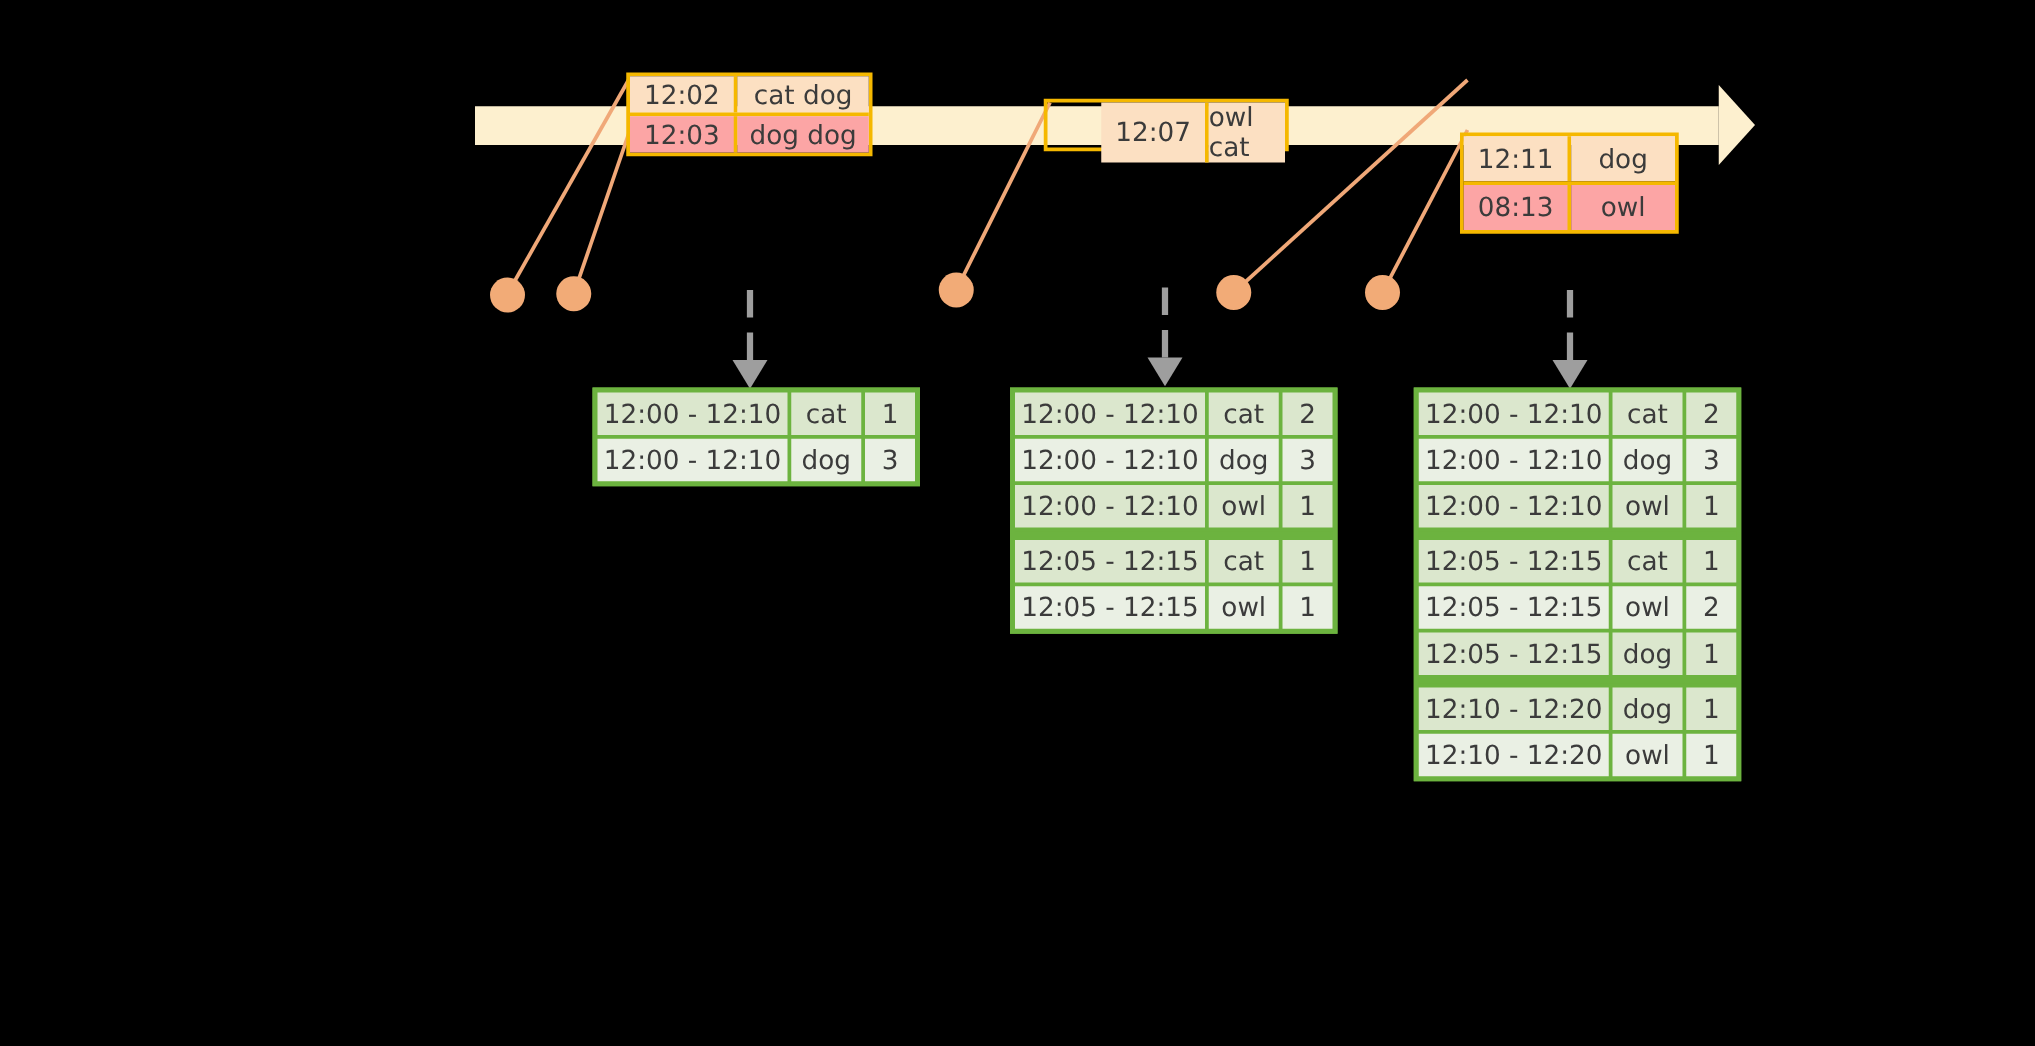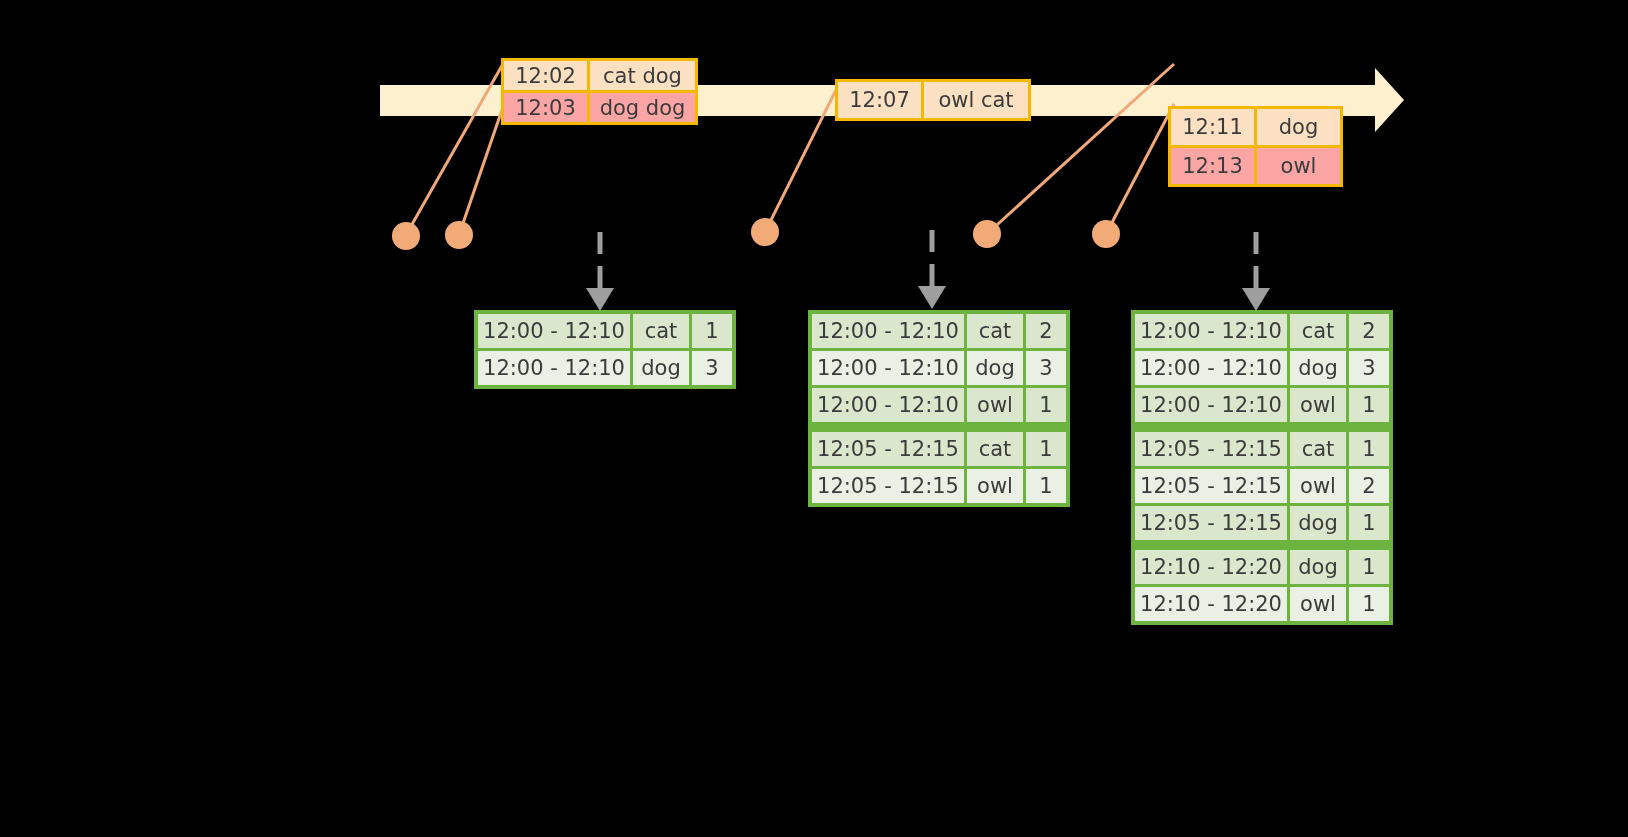--- a/index.html
+++ b/index.html
@@ -77,34 +77,34 @@
     <div class="ev-row shade">
       <div class="ev-cell time cell">12:02</div>
       <div class="ev-cell val cell">cat dog</div>
     </div>
     <div class="ev-row light">
       <div class="ev-cell time cell">12:03</div>
       <div class="ev-cell val cell">dog dog</div>
     </div>
   </div>
 
-  <div class="ev-group" style="left:835px;top:79px;width:196px;height:42px;">
+  <div class="ev-group" style="left:835px;top:79px;width:196px;height:42px;padding-left:43px;">
     <div class="ev-row shade">
       <div class="ev-cell time cell">12:07</div>
       <div class="ev-cell val cell">owl cat</div>
     </div>
   </div>
 
   <div class="ev-group" style="left:1168px;top:58px;width:175px;height:81px;margin-top:48px;">
     <div class="ev-row shade">
       <div class="ev-cell time cell">12:11</div>
       <div class="ev-cell val cell">dog</div>
     </div>
     <div class="ev-row light">
-      <div class="ev-cell time cell">12:13</div>
+      <div class="ev-cell time cell">08:13</div>
       <div class="ev-cell val cell">owl</div>
     </div>
   </div>
 
   <div class="gtable" style="left:474px;top:310px;">
       <div class="grow dark">
         <div class="gcell range">12:00 - 12:10</div>
         <div class="gcell key">cat</div>
         <div class="gcell cnt">1</div>
       </div>

